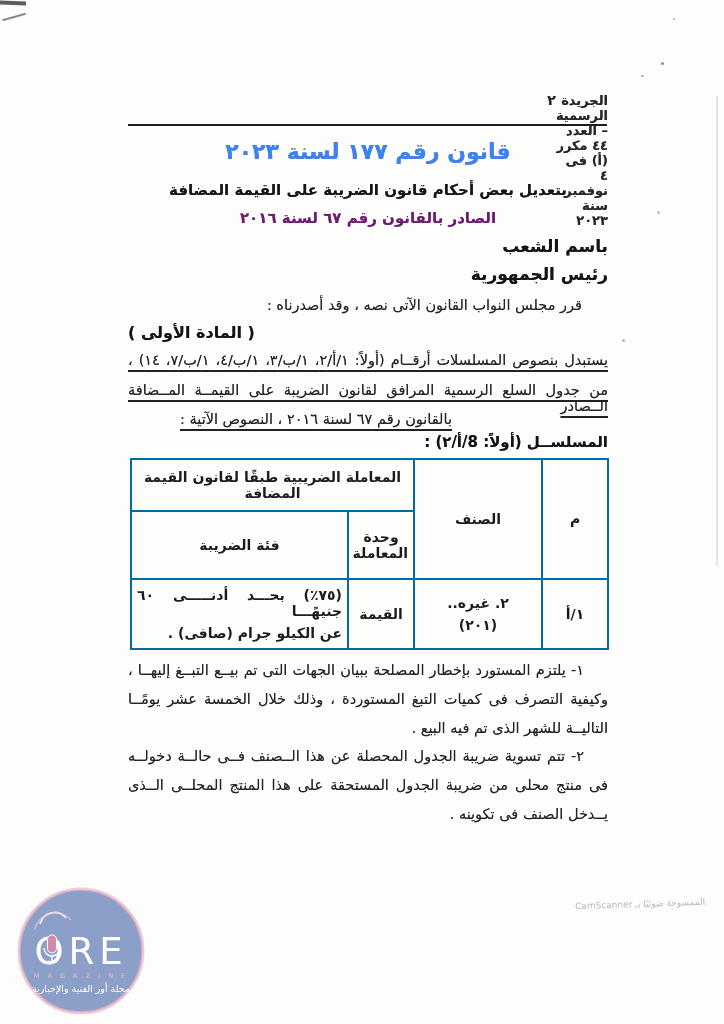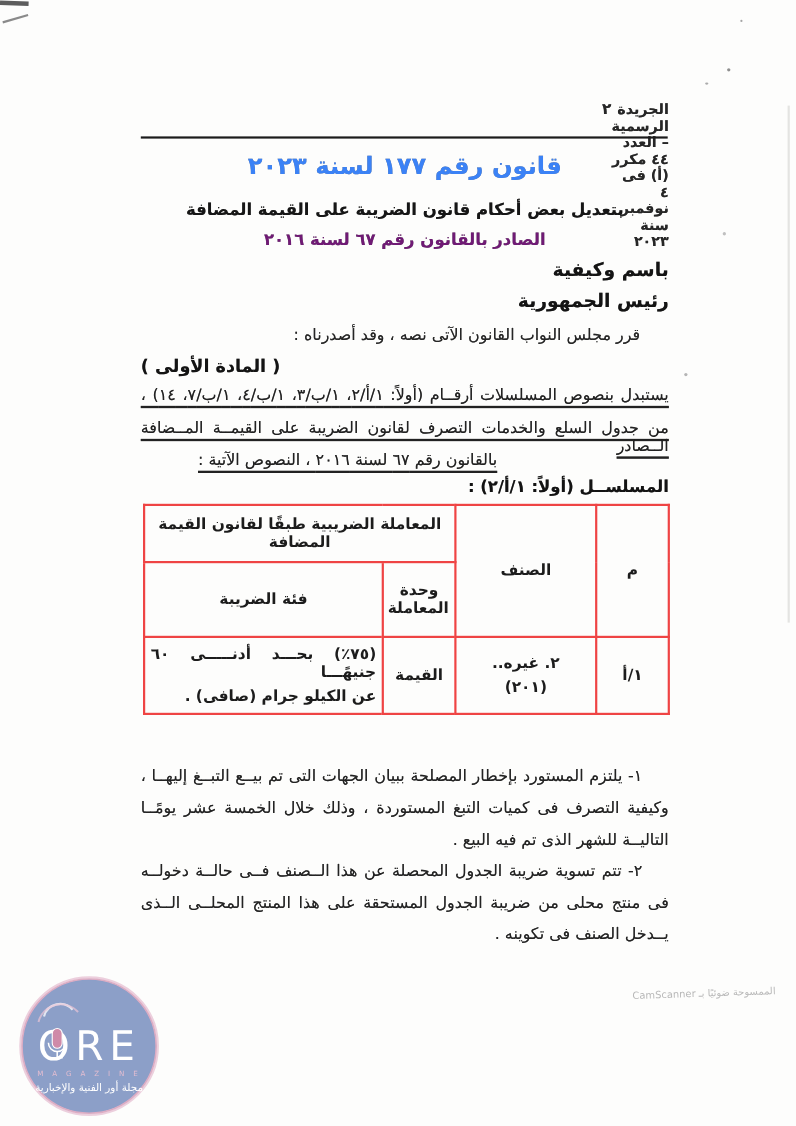--- a/index.html
+++ b/index.html
@@ -31,30 +31,30 @@
   .uline { text-decoration:underline; text-underline-offset:5px; text-decoration-thickness:1.5px; }
   .bodyline { font-size:14.5px; color:#222; }
   .bl1 { top:352px; text-align:justify; text-align-last:justify; }
   .bl2 { top:382px; text-align:justify; text-align-last:justify; }
   .bl3 { top:411px; text-align:center; transform:translateX(-52px); }
   .serial-head { top:433px; text-align:right; font-size:15px; font-weight:bold; color:#131313; }
 
   table.sched { position:absolute; top:458px; left:130px; width:477px;
                 border-collapse:collapse; table-layout:fixed; }
   table.sched th, table.sched td {
-    border:2px solid #ef4444; text-align:center; vertical-align:middle;
+    border:2px solid #0369a1; text-align:center; vertical-align:middle;
     font-size:14px; font-weight:bold; color:#1c1c1c; padding:2px 5px;
   }
   tr.h1 { height:52px; } tr.h2 { height:68px; } tr.dr { height:70px; }
   td.rate { font-size:13.5px; padding:3px 7px;margin-left:13px; }
   td.rate .l1 { text-align:justify; text-align-last:justify; }
   td.rate .l2 { text-align:right; margin-top:6px; }
   td.item .l2 { margin-top:6px; }
 
-  .note { text-align:justify; font-size:14.5px; line-height:29px; text-indent:24px; color:#232323;margin-top:36px; }
+  .note { text-align:justify; font-size:14.5px; line-height:29px; text-indent:24px; color:#232323; }
   .note1 { top:656px; }
   .note2 { top:742px; }
 
   .logo { left:16px; top:886px; width:130px; height:130px; }
   .watermark { left:0; top:899px; width:724px; direction:rtl; }
   .watermark span { position:absolute; left:575px; top:0; direction:rtl;
                     font-size:9px; color:#b8b8b8; transform:rotate(-2deg); white-space:nowrap; }
   .a1 { left:0; top:1px; width:26px; height:4px; background:#5d5d5d; transform:rotate(2deg); }
   .a2 { left:2px; top:16px; width:24px; height:2px; background:#8a8a8a; transform:rotate(-16deg); }
   .speck { border-radius:50%; }
@@ -77,29 +77,29 @@
   <div class="abs col gazette-row ink">
     <span>الجريدة الرسمية – العدد ٤٤ مكرر (أ) فى ٤ نوفمبر سنة ٢٠٢٣</span>
     <span class="pnum">٢</span>
   </div>
   <div class="abs rule"></div>
 
   <div class="abs col law-title ink">قانون رقم ١٧٧ لسنة ٢٠٢٣</div>
   <div class="abs col law-sub1 ink">بتعديل بعض أحكام قانون الضريبة على القيمة المضافة</div>
   <div class="abs col law-sub2 ink">الصادر بالقانون رقم ٦٧ لسنة ٢٠١٦</div>
 
-  <div class="abs col in-name ink">باسم وكيفية</div>
+  <div class="abs col in-name ink">باسم الشعب</div>
   <div class="abs col decree ink">قرر مجلس النواب القانون الآتى نصه ، وقد أصدرناه :</div>
   <div class="abs col president ink">رئيس الجمهورية</div>
   <div class="abs col article-head ink">( المادة الأولى )</div>
 
   <div class="abs col bodyline bl1 uline ink">يستبدل بنصوص المسلسلات أرقــام (أولاً: ١/أ/٢، ١/ب/٣، ١/ب/٤، ١/ب/٧، ١٤) ،</div>
-  <div class="abs col bodyline bl2 uline ink">من جدول السلع والخدمات التصرف لقانون الضريبة على القيمــة المــضافة الــصادر</div>
+  <div class="abs col bodyline bl2 uline ink">من جدول السلع الرسمية المرافق لقانون الضريبة على القيمــة المــضافة الــصادر</div>
   <div class="abs col bodyline bl3 uline ink">بالقانون رقم ٦٧ لسنة ٢٠١٦ ، النصوص الآتية :</div>
-  <div class="abs col serial-head ink">المسلســل (أولاً: ١/أ/٢) :</div>
+  <div class="abs col serial-head ink">المسلســل (أولاً: 8/أ/٢) :</div>
 
   <table class="sched" dir="rtl">
     <colgroup>
         <col style="width:66px">
         <col style="width:128px">
         <col style="width:66px">
         <col style="width:217px">
       </colgroup>
     <tbody>
       <tr class="h1">

